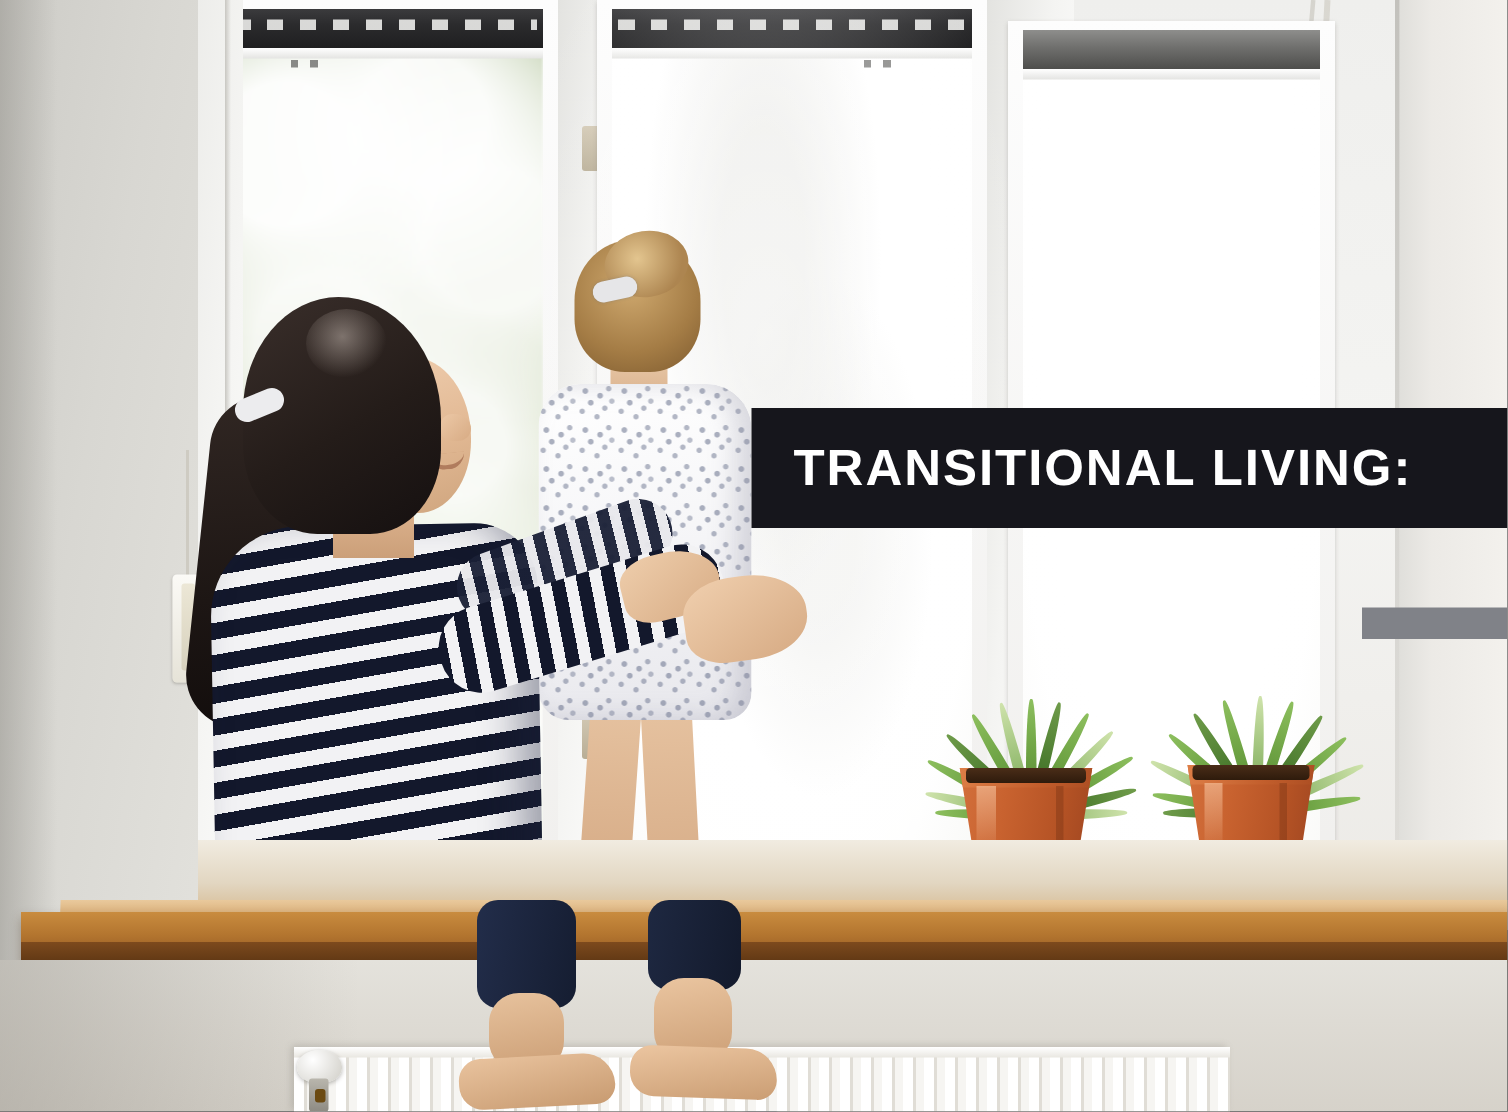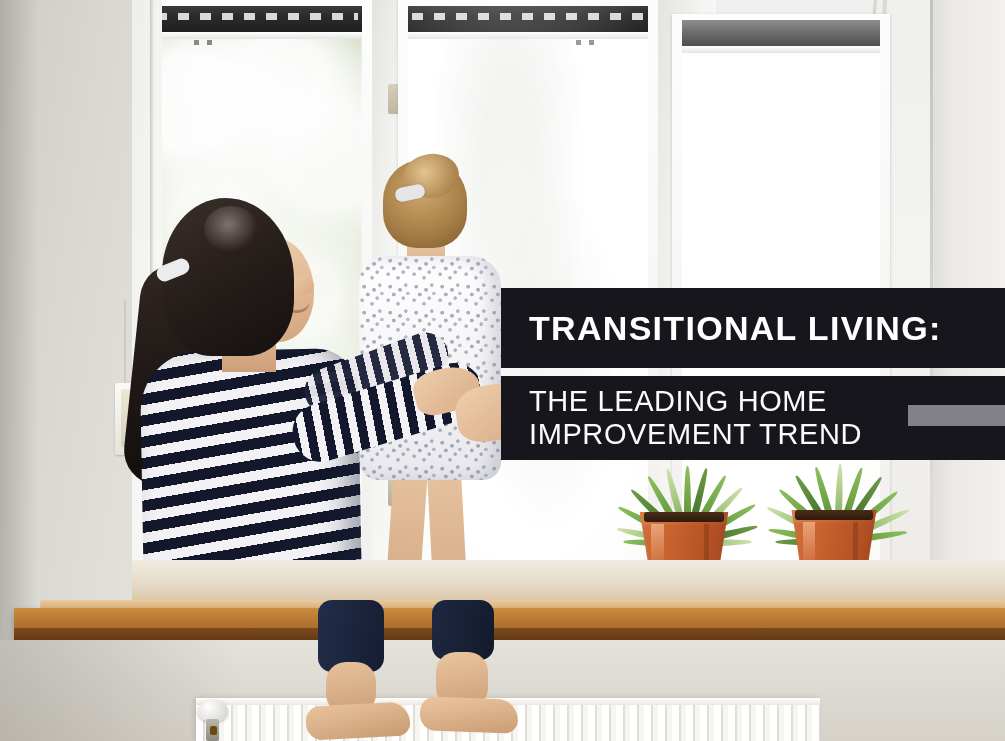--- a/index.html
+++ b/index.html
@@ -470,21 +470,21 @@
     border-radius:18px 26px 16px 20px; transform:rotate(2deg);
   }
 
   
   .banner{
     position:absolute;
     background:#16161c;
     display:flex; align-items:center;
   }
   #banner-title{
-    left:501px; top:288px; width:504px; height:80px;
+    left:501px; top:272px; width:504px; height:80px;
   }
   #banner-sub{
     left:501px; top:376px; width:504px; height:84px;
   }
   .title-text{
     color:#ffffff;
     font-family:"Liberation Sans", sans-serif;
     font-weight:bold;
     font-size:34px;
     letter-spacing:1.3px;
@@ -688,20 +688,16 @@
     <div class="ankleL"></div>
     <div class="ankleR"></div>
     <div class="footL"></div>
     <div class="footR"></div>
   </div>
 
   <div class="banner" id="banner-title">
     <div class="title-text">TRANSITIONAL LIVING:</div>
   </div>
 
-  <div class="banner" id="banner-sub">
-    <div class="sub-text">THE LEADING HOME
-IMPROVEMENT TREND</div>
-  </div>
 
   <div id="grey-swatch"></div>
 
 </div>
 
 </body></html>

